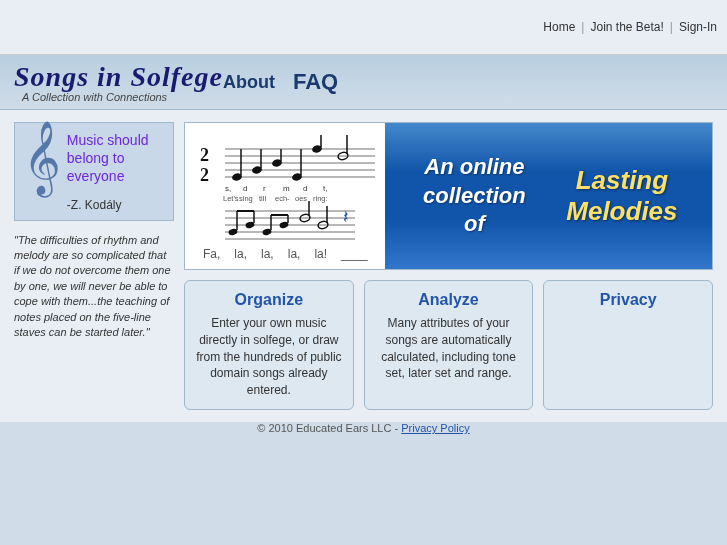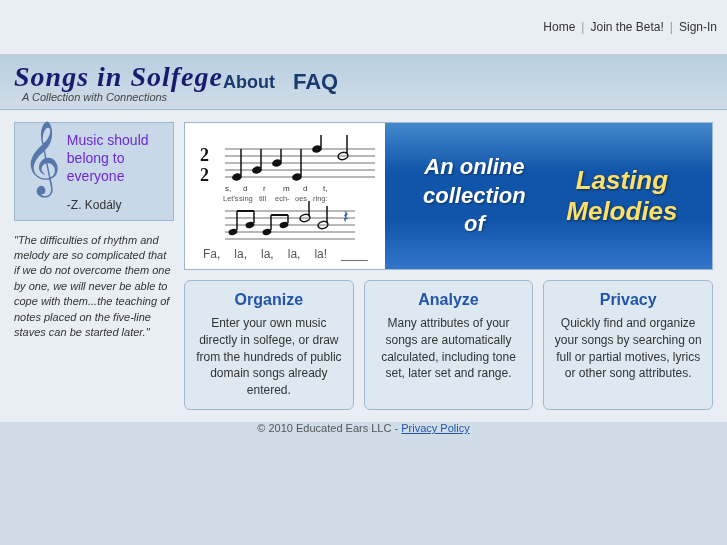--- a/index.html
+++ b/index.html
@@ -361,21 +361,20 @@
         <div class="feature-desc">Enter your own music directly in solfege, or draw from the hundreds of public domain songs already entered.</div>
       </div>
 
       <div class="feature-box">
         <div class="feature-title">Analyze</div>
         <div class="feature-desc">Many attributes of your songs are automatically calculated, including tone set, later set and range.</div>
       </div>
 
       <div class="feature-box">
         <div class="feature-title">Privacy</div>
-        <div class="feature-desc">Quickly find and organize your songs by searching on full or partial motives, lyrics or other song attributes.</div>
       </div>
 
     </div>
   </div>
 </div>
 
 <div id="footer">
   <span>© 2010 Educated Ears LLC - </span><a href="#">Privacy Policy</a>
 </div>
 

